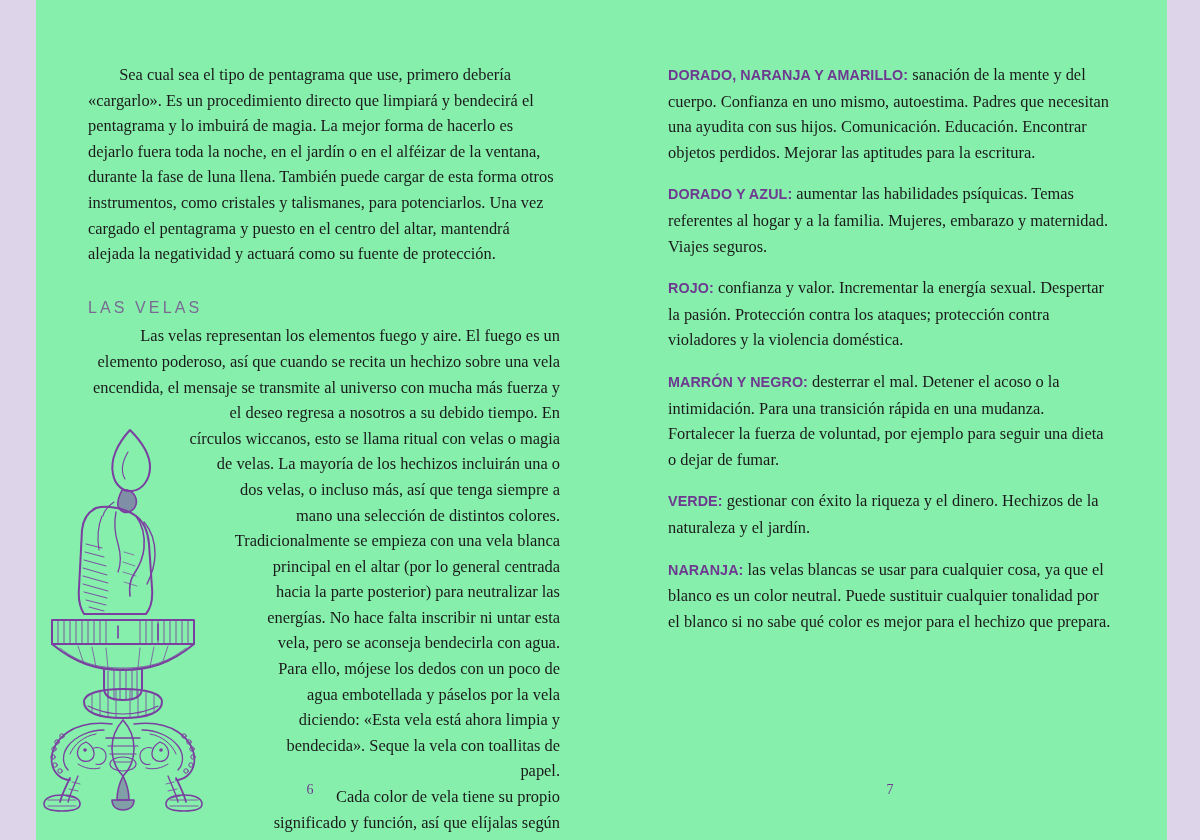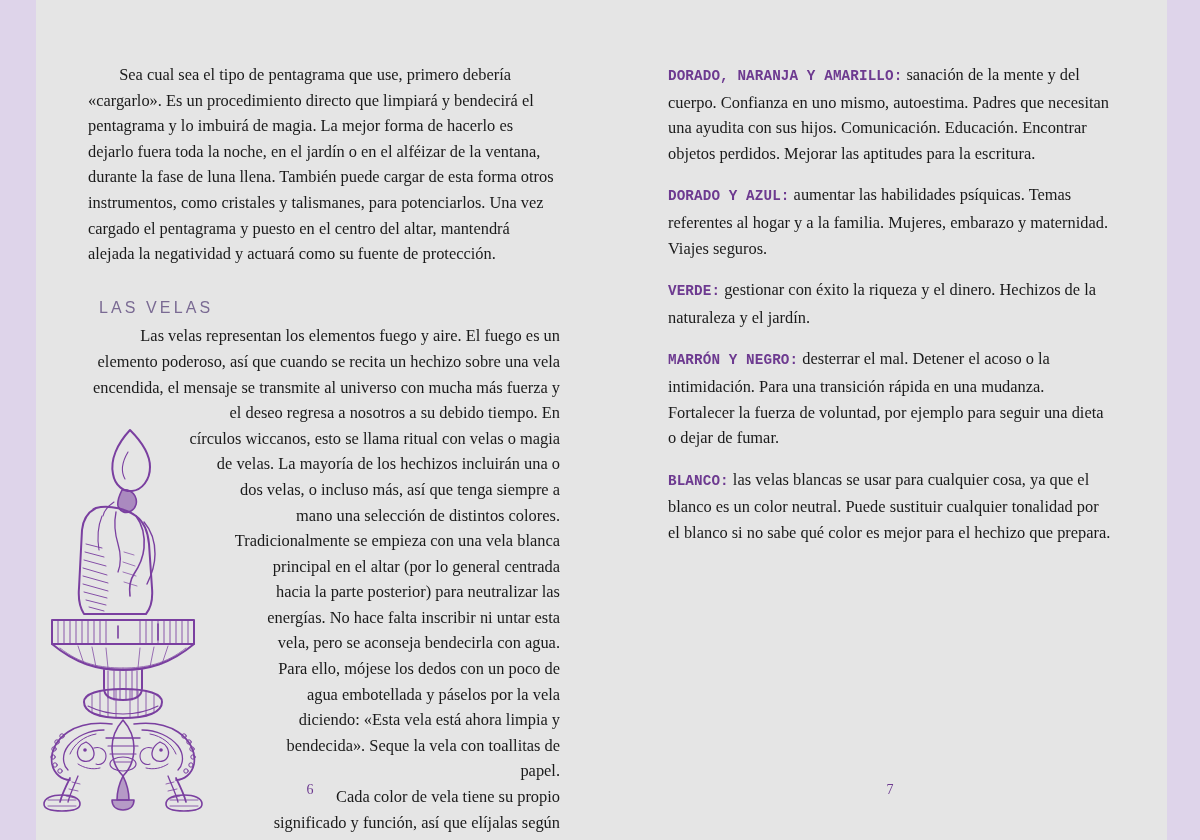--- a/index.html
+++ b/index.html
@@ -7,21 +7,21 @@
     width:1200px;height:840px;
     background:#ffffff;
     font-family:"Liberation Serif", serif;
     overflow:hidden;
     position:relative;
   }
 
   
   .spread{
     position:absolute;inset:0;
-    background:#e5e5e5;
+    background:#86efac;
   }
 
   
   .edge{
     position:absolute;top:0;bottom:0;
     width:36px;
     background-color:#ded4ea;
     overflow:hidden;
   }
   .edge-left{left:0;}
@@ -46,29 +46,29 @@
   p{margin:0;}
 
   .indent{ text-indent:1.9em; }
 
   
   .section-head{
     color:#7a6a93;
     font-family:"Liberation Sans", sans-serif;
     font-size:16px;
     letter-spacing:3.1px;
-    margin:28px 0 3px 11px;
+    margin:28px 0 3px 0;
     font-weight:400;
   }
 
   
   .entry{ margin-bottom:16px; }
   .entry:last-child{ margin-bottom:0; }
   .lbl{
-    font-family:Liberation Mono, monospace;
+    font-family:Liberation Sans, sans-serif;
     font-weight:bold;
     font-size:14.3px;
     color:#6d3a90;
     letter-spacing:0.1px;
   }
 
   
   .wrap-block{ position:relative; }
 
   
@@ -371,27 +371,30 @@
 
   <div class="col col-right">
 
     <div class="entry">
       <span class="lbl">DORADO, NARANJA Y AMARILLO:</span><span> sanación de la mente y del cuerpo. Confianza en uno mismo, autoestima. Padres que necesitan una ayudita con sus hijos. Comunicación. Educación. Encontrar objetos perdidos. Mejorar las aptitudes para la escritura.</span>
     </div>
     <div class="entry">
       <span class="lbl">DORADO Y AZUL:</span><span> aumentar las habilidades psíquicas. Temas referentes al hogar y a la familia. Mujeres, embarazo y maternidad. Viajes seguros.</span>
     </div>
     <div class="entry">
+      <span class="lbl">ROJO:</span><span> confianza y valor. Incrementar la energía sexual. Despertar la pasión. Protección contra los ataques; protección contra violadores y la violencia doméstica.</span>
+    </div>
+    <div class="entry">
+      <span class="lbl">MARRÓN Y NEGRO:</span><span> desterrar el mal. Detener el acoso o la intimidación. Para una transición rápida en una mudanza. Fortalecer la fuerza de voluntad, por ejemplo para seguir una dieta o dejar de fumar.</span>
+    </div>
+    <div class="entry">
       <span class="lbl">VERDE:</span><span> gestionar con éxito la riqueza y el dinero. Hechizos de la naturaleza y el jardín.</span>
     </div>
     <div class="entry">
-      <span class="lbl">MARRÓN Y NEGRO:</span><span> desterrar el mal. Detener el acoso o la intimidación. Para una transición rápida en una mudanza. Fortalecer la fuerza de voluntad, por ejemplo para seguir una dieta o dejar de fumar.</span>
-    </div>
-    <div class="entry">
-      <span class="lbl">BLANCO:</span><span> las velas blancas se usar para cualquier cosa, ya que el blanco es un color neutral. Puede sustituir cualquier tonalidad por el blanco si no sabe qué color es mejor para el hechizo que prepara.</span>
+      <span class="lbl">NARANJA:</span><span> las velas blancas se usar para cualquier cosa, ya que el blanco es un color neutral. Puede sustituir cualquier tonalidad por el blanco si no sabe qué color es mejor para el hechizo que prepara.</span>
     </div>
 
   </div>
 
   <div class="folio folio-left">6</div>
   <div class="folio folio-right">7</div>
 
 </div>
 
 </body></html>

